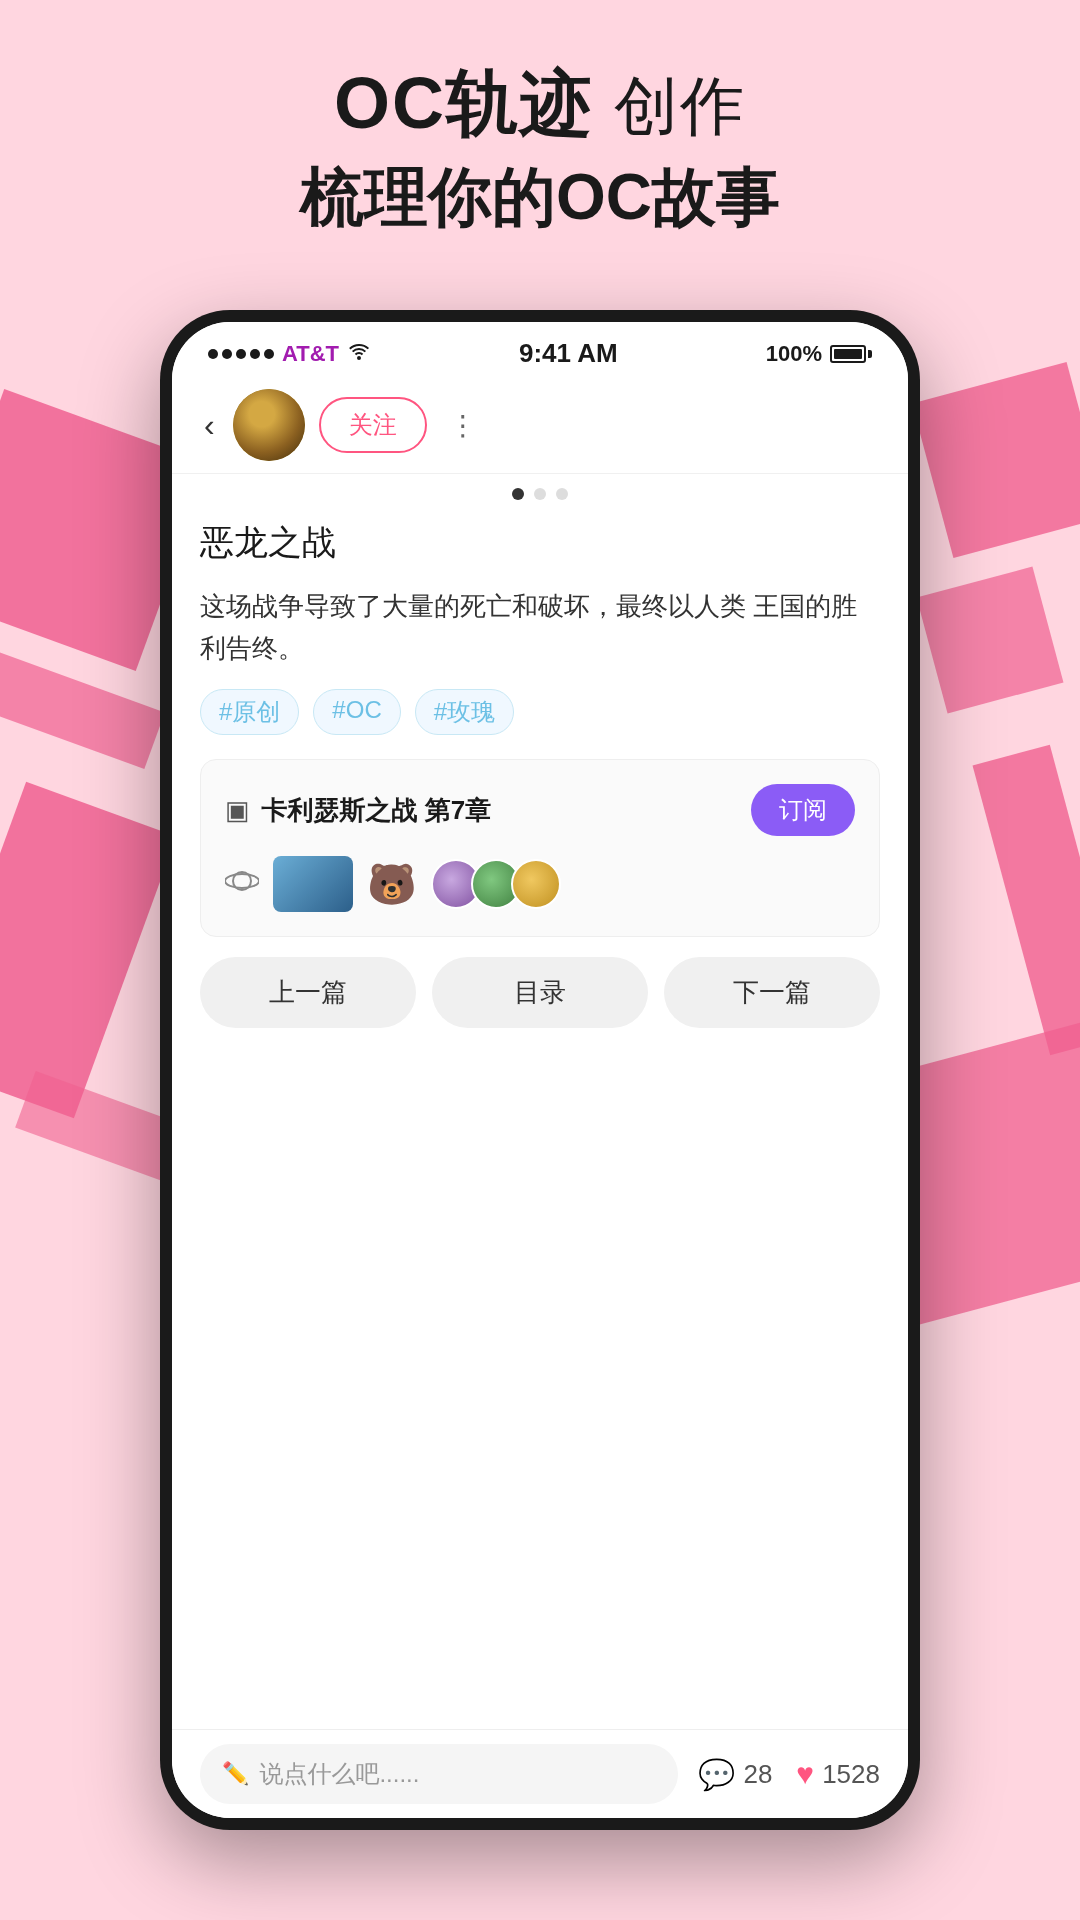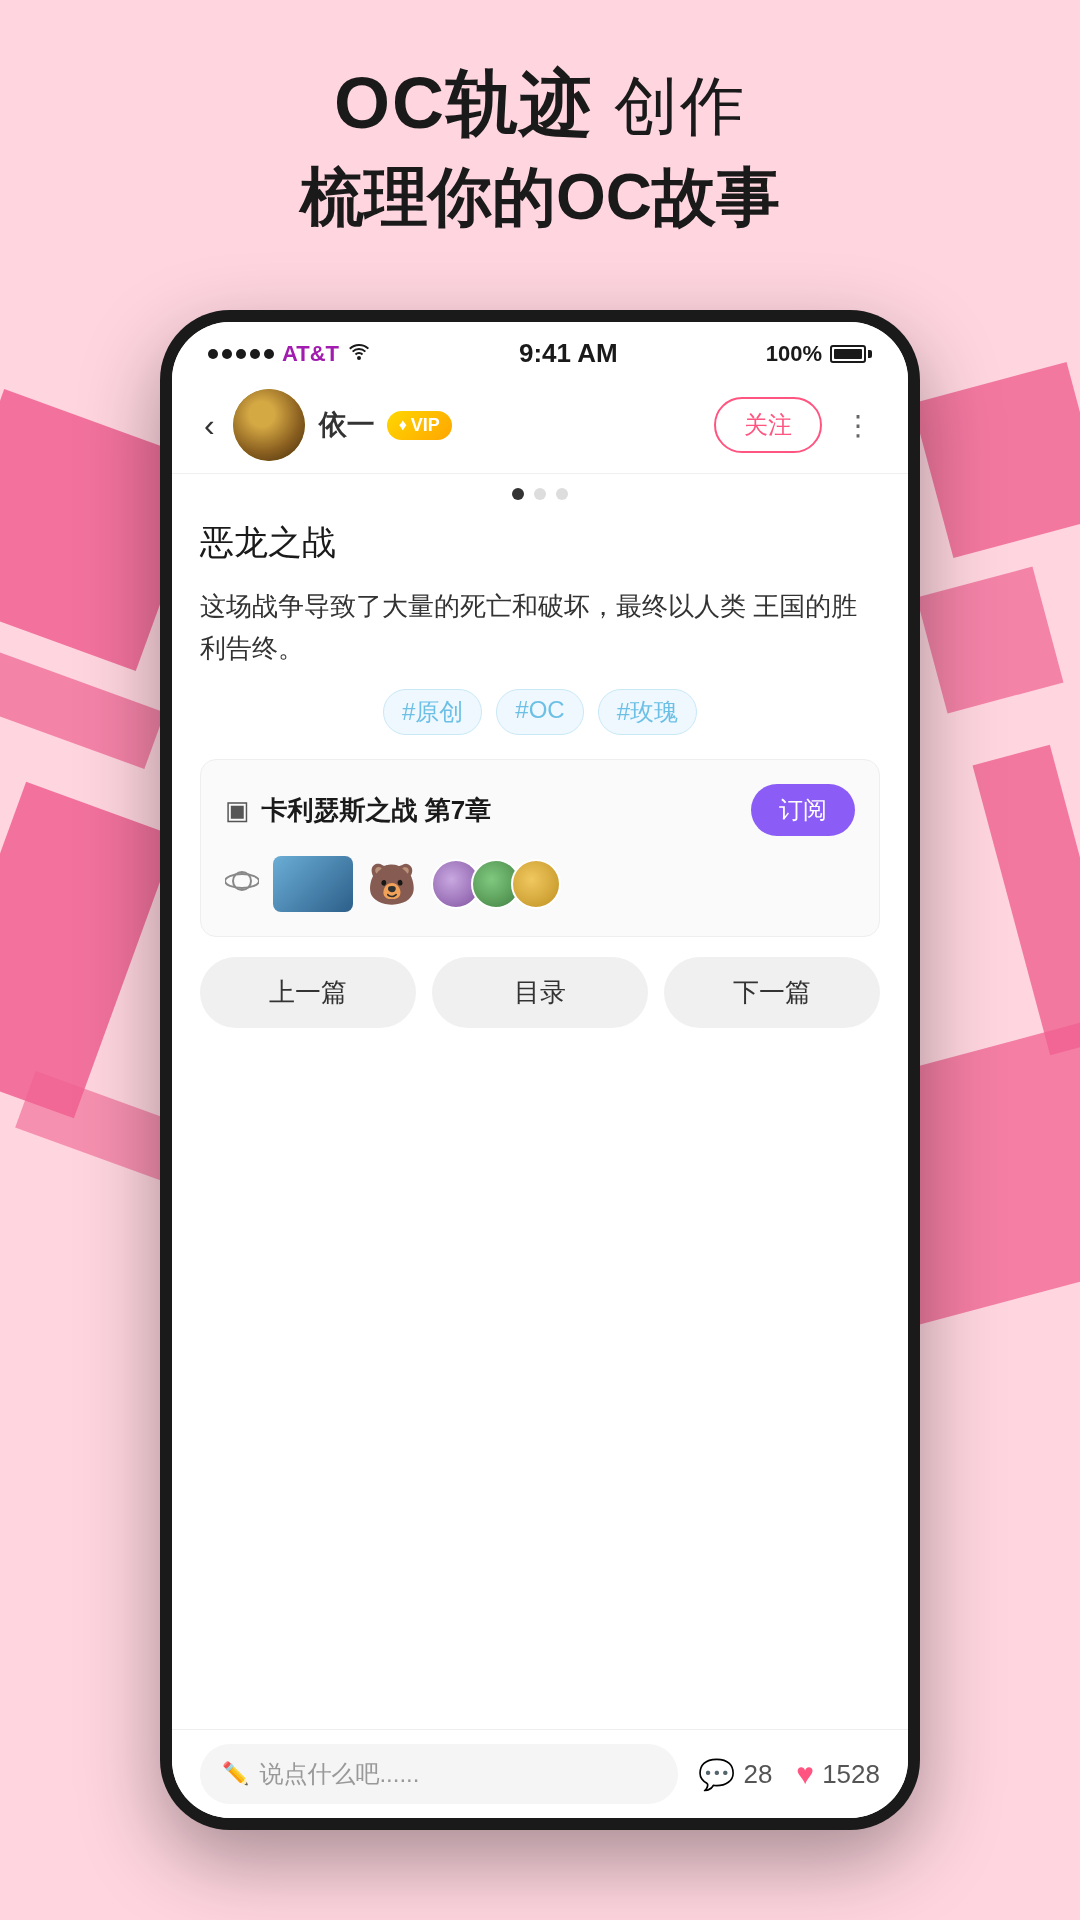--- a/index.html
+++ b/index.html
@@ -360,21 +360,20 @@
       color: #333;
       line-height: 1.6;
       margin-bottom: 20px;
       margin-top: 20px;
     }
     .tags {
       display: flex;
       gap: 14px;
       flex-wrap: wrap;
       margin-bottom: 24px;
-      justify-content: center;
     }
     .tag {
       color: #6CC0E5;
       font-size: 24px;
       background: #F0F8FF;
       padding: 6px 18px;
       border-radius: 30px;
       border: 1px solid #C8E8F5;
     }
 
@@ -571,27 +570,20 @@
             </div>
             <div class="battery-tip"></div>
           </div>
         </div>
       </div>
 
       <div class="app-header">
         <span class="back-btn">‹</span>
         <div class="avatar-wrap">
           <div class="avatar-inner"></div>
-        </div>
-        <div class="user-info">
-          <span class="username">依一</span>
-          <div class="vip-badge">
-            <span class="vip-icon">♦</span>
-            <span>VIP</span>
-          </div>
         </div>
         <button class="follow-btn">关注</button>
         <span class="more-btn">⋮</span>
       </div>
 
       <div class="scroll-area">
 
 
         <div class="slider-dots">
           <div class="dot active"></div>

